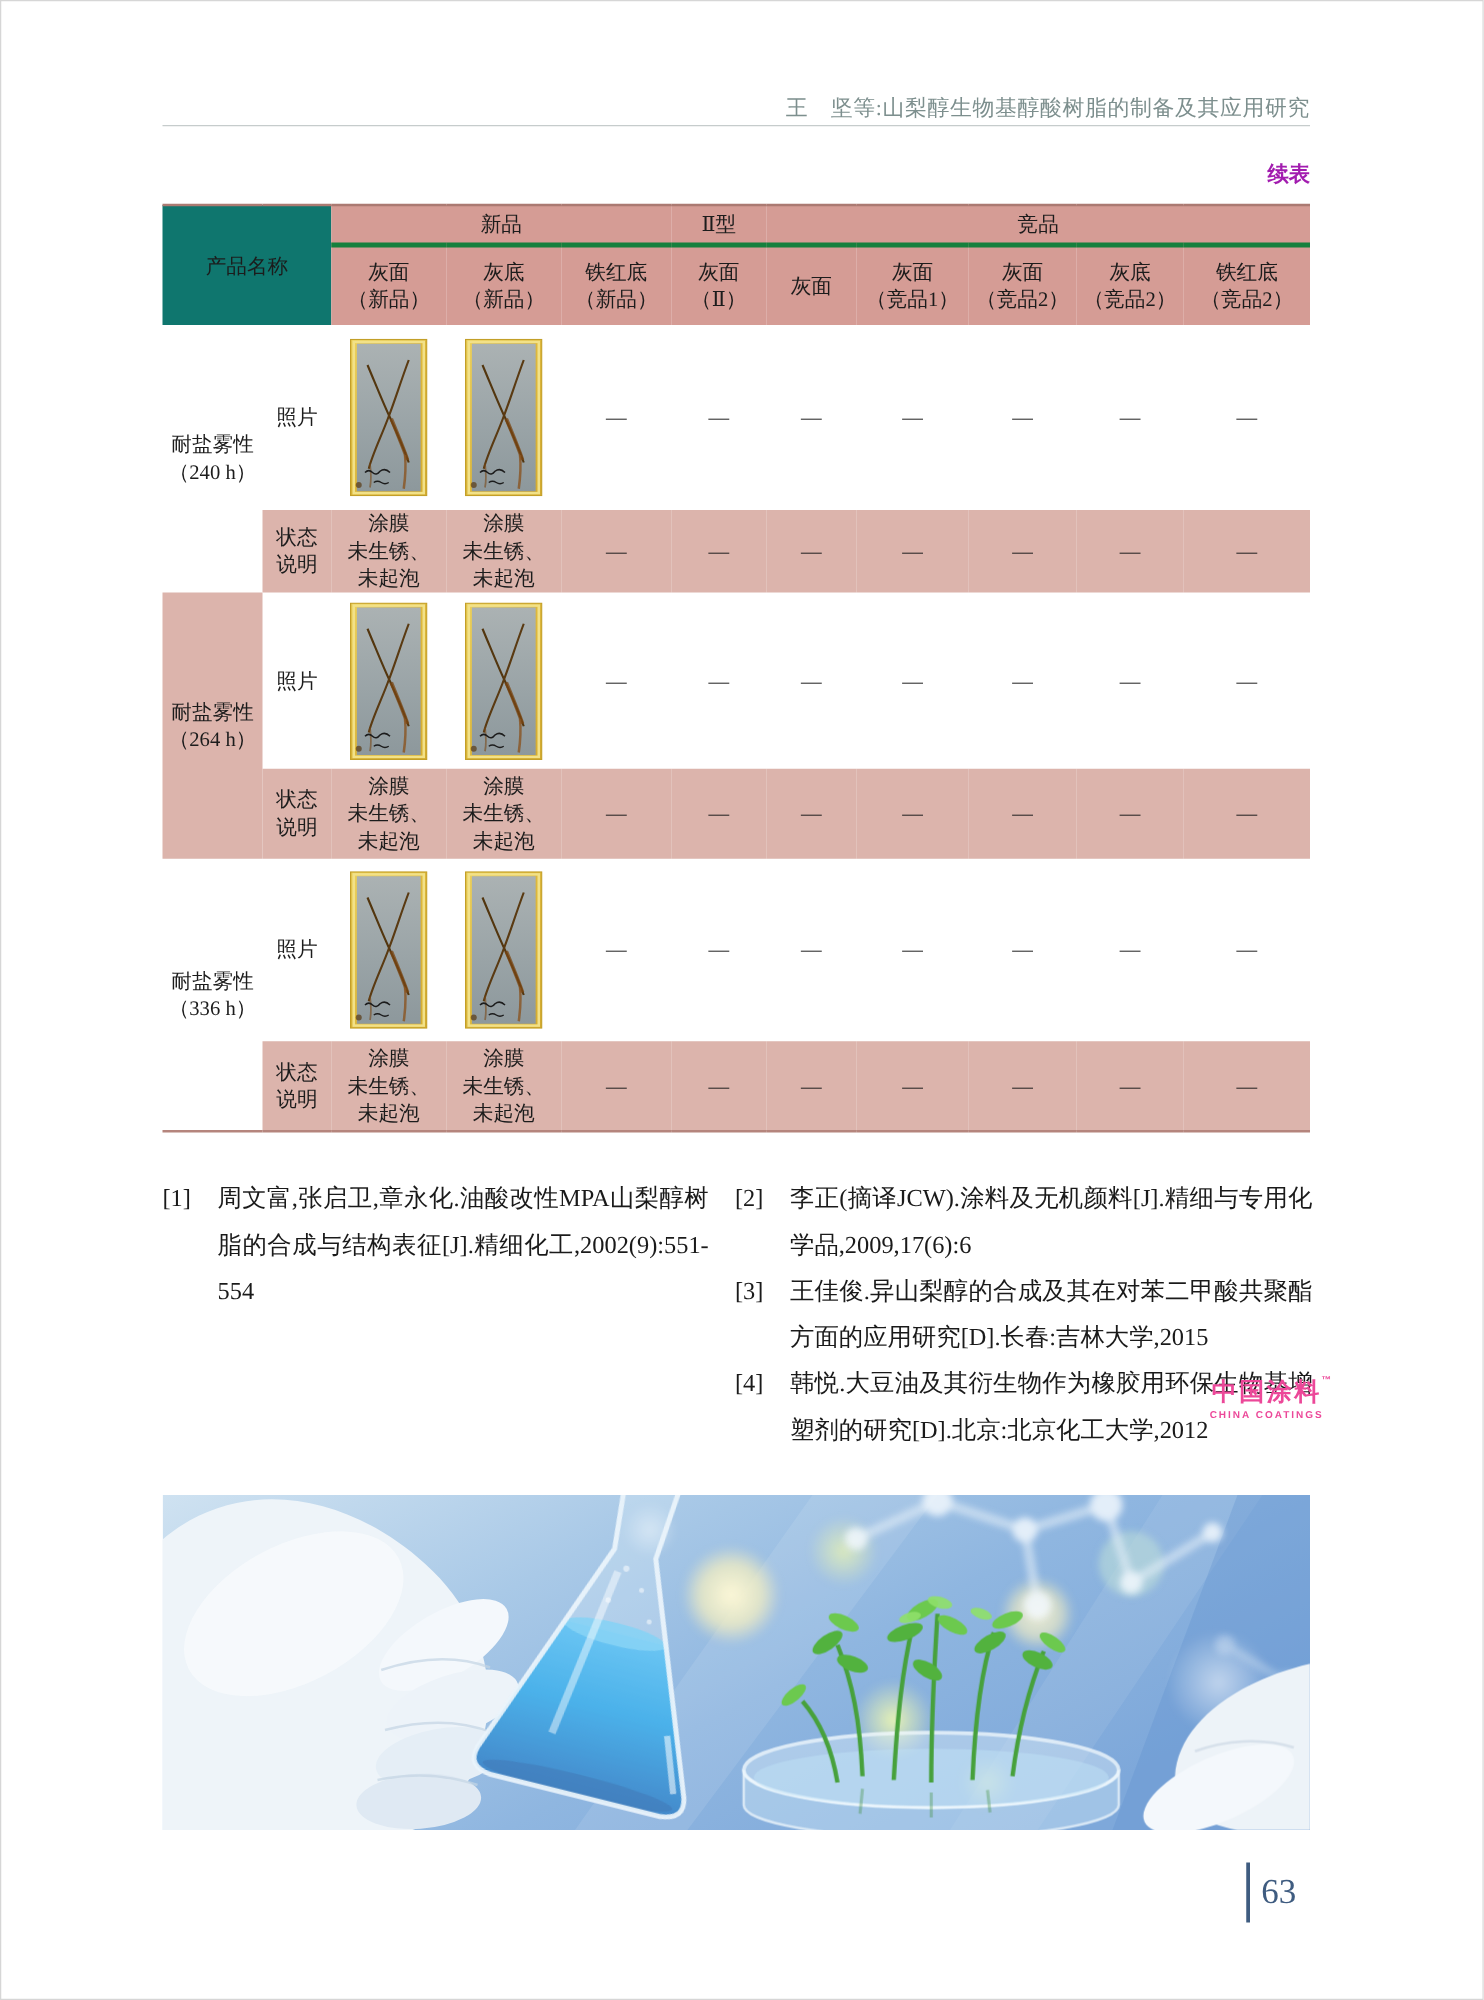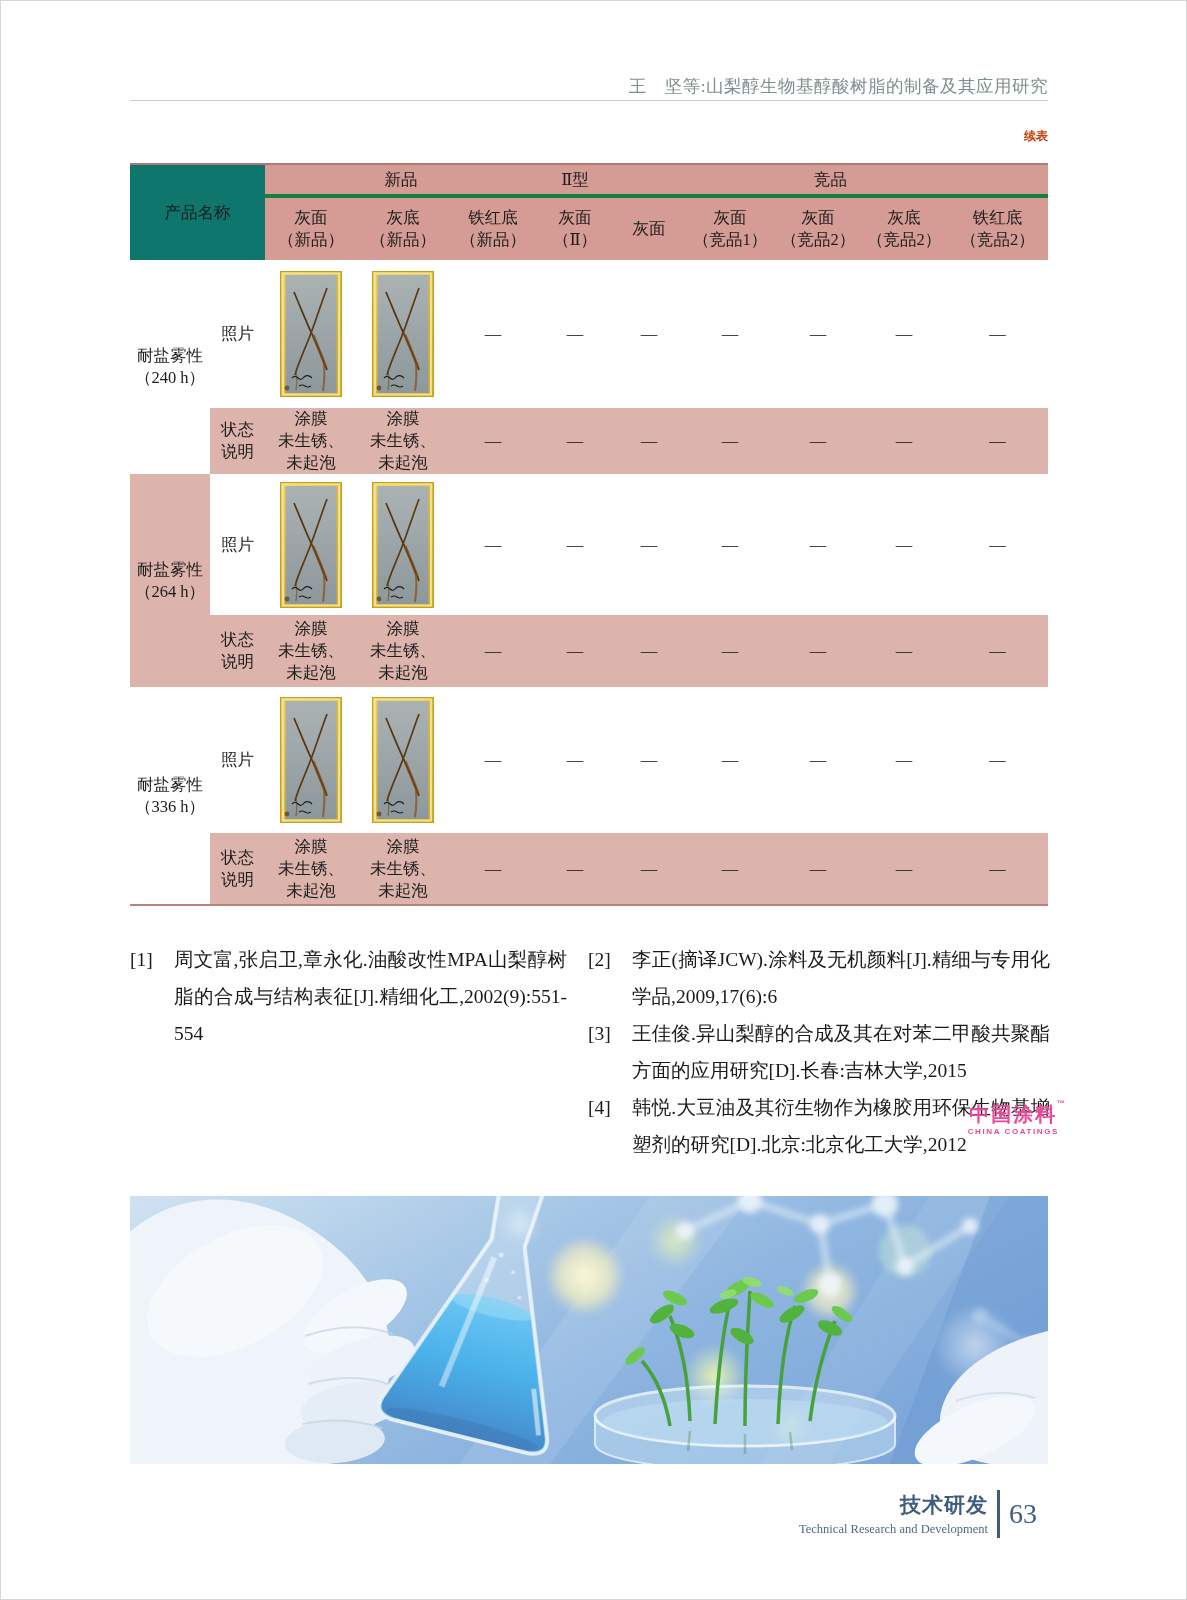--- a/index.html
+++ b/index.html
@@ -3,21 +3,21 @@
 <meta charset="utf-8">
 <style>
   html,body{margin:0;padding:0;background:#e9e9e9;}
   .page{
     position:relative;width:1187px;height:1600px;margin:0 auto;background:#ffffff;
     font-family:"Liberation Serif","DejaVu Serif",serif;color:#1a1a1a;
     box-shadow:inset 0 0 0 1px #d6d6d6;overflow:hidden;
   }
   .running-head{position:absolute;top:74px;right:139px;font-size:17.5px;color:#7d8f8e;letter-spacing:.5px;}
   .head-rule{position:absolute;top:100px;left:130px;width:918px;height:1px;background:#c6cccc;}
-  .cont-label{position:absolute;top:128px;right:139px;font-size:12px;font-weight:bold;color:#c2410c;}
+  .cont-label{position:absolute;top:128px;right:139px;font-size:17px;font-weight:bold;color:#a21caf;}
 
   
   .tbl-wrap{position:absolute;left:130px;top:163px;}
   table.saltspray{border-collapse:collapse;table-layout:fixed;width:918px;
     border-top:2px solid #ab7a72;border-bottom:2px solid #b5857d;}
   table.saltspray td{padding:0;text-align:center;vertical-align:middle;white-space:pre-line;
     font-size:16.5px;line-height:22px;color:#1c1c1c;}
   tr.h-g1{height:32px;} tr.h-g2{height:64px;margin-top:26px;}
   tr.r-photo1{height:148px;} tr.r-stat1{height:66px;}
   tr.r-photo2{height:141px;} tr.r-stat2{height:72px;}
@@ -419,21 +419,17 @@
 
       <g>
         <path d="M918,135 C855,150 812,185 810,225 C808,250 830,262 860,268 L918,268 Z" fill="#edf3f8"></path>
         <ellipse cx="845" cy="235" rx="65" ry="26" transform="rotate(-24 845 235)" fill="#f4f8fc"></ellipse>
         <path d="M826,205 C850,196 880,194 905,202" stroke="#cdd9e6" stroke-width="2" fill="none" opacity="0.7"></path>
       </g>
     </svg>
   </div>
 
   <div class="footer">
-    <div class="f-text">
-      <div class="f-cn">技术研发</div>
-      <div class="f-en">Technical Research and Development</div>
-    </div>
     <div class="f-bar"></div>
     <div class="f-num">63</div>
   </div>
 
 </div>
 
 </body></html>

